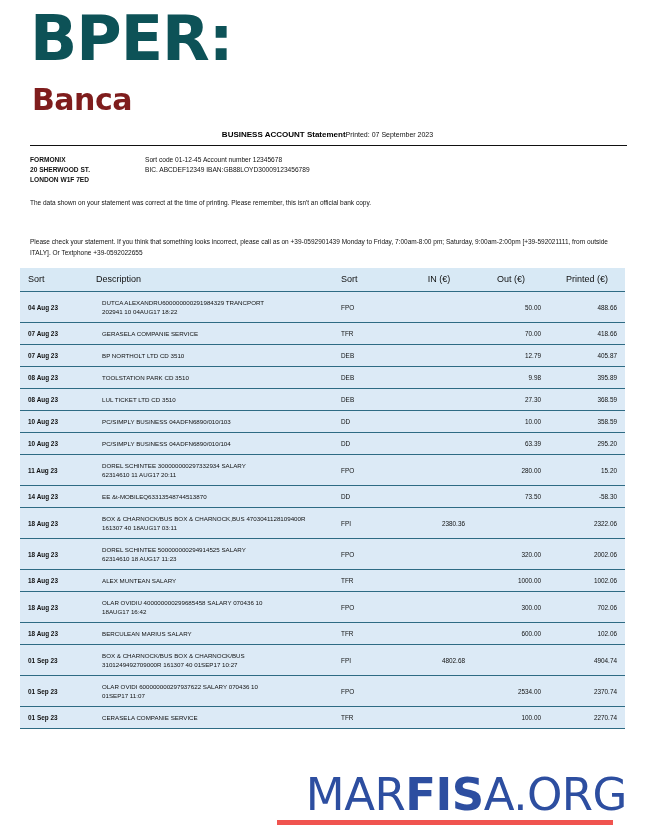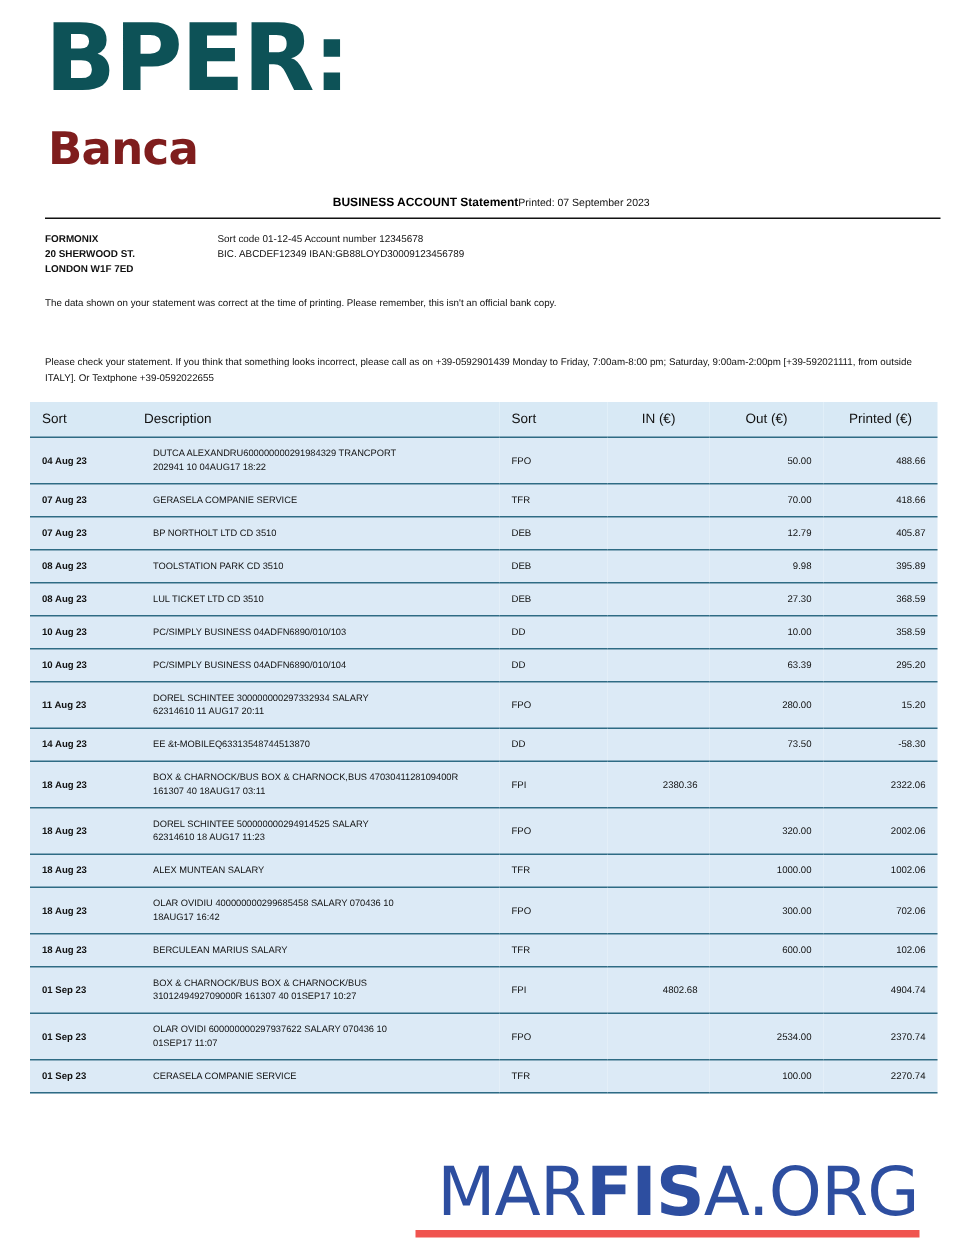--- a/index.html
+++ b/index.html
@@ -155,21 +155,21 @@
     text-align: right;
     font-size: 6.4px;
     white-space: nowrap;
   }
 
   
   .watermark {
     position: absolute;
     right: 18px;
     bottom: 14px;
-    text-align: center;
+    text-align: right;
     width: 350px;
   }
   .wm-text {
     font-family: "DejaVu Sans", sans-serif;
     font-size: 45px;
     line-height: 48px;
     color: #2d4ea0;
     letter-spacing: -0.5px;
     white-space: nowrap;
   }

